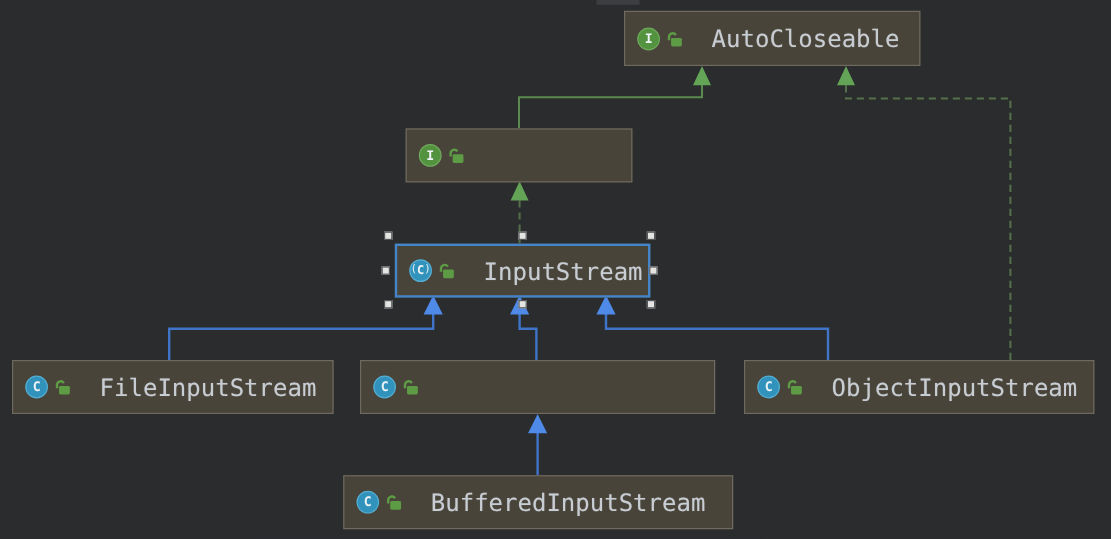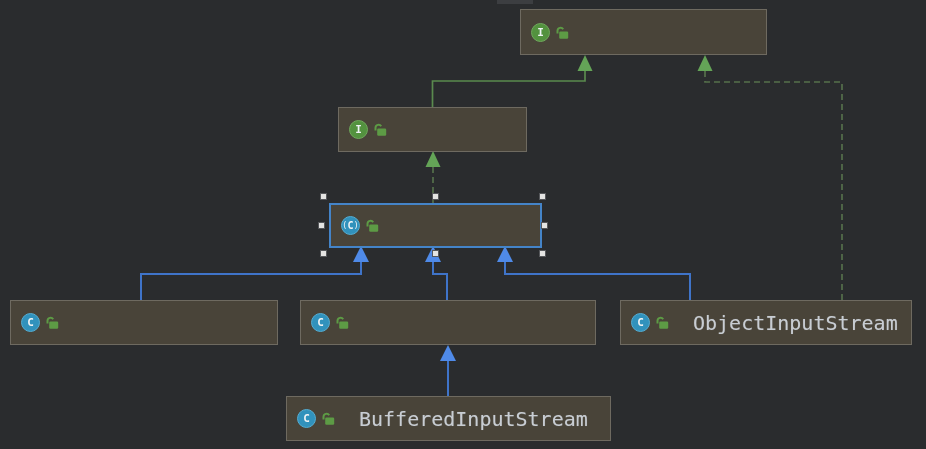--- a/index.html
+++ b/index.html
@@ -85,20 +85,21 @@
   </svg>
 
   <div class="node" style="left:520px;top:9px;width:247px;">
     <span class="kind-icon kind-interface">
         <span>I</span>
       </span>
     <svg class="lock-icon" viewBox="0 0 14 15">
       <path d="M2.5 8.5 V5.8 A3.1 3.1 0 0 1 8.2 4.2" fill="none" stroke="#5d9b45" stroke-width="2"></path>
       <rect x="4.2" y="6.6" width="9" height="7.2" rx="1.2" fill="#5d9b45"></rect>
     </svg>
+    <span class="label">AutoCloseable</span>
   </div>
 
   <div class="node" style="left:338px;top:107px;width:189px;height:45px;">
     <span class="kind-icon kind-interface">
         <span>I</span>
       </span>
     <svg class="lock-icon" viewBox="0 0 14 15">
       <path d="M2.5 8.5 V5.8 A3.1 3.1 0 0 1 8.2 4.2" fill="none" stroke="#5d9b45" stroke-width="2"></path>
       <rect x="4.2" y="6.6" width="9" height="7.2" rx="1.2" fill="#5d9b45"></rect>
     </svg>
@@ -107,20 +108,21 @@
   <div class="node selected" style="left:329px;top:203px;width:213px;height:45px;">
     <span class="kind-icon kind-abstract">
         <span class="paren">(</span>
         <span>C</span>
         <span class="paren">)</span>
       </span>
     <svg class="lock-icon" viewBox="0 0 14 15">
       <path d="M2.5 8.5 V5.8 A3.1 3.1 0 0 1 8.2 4.2" fill="none" stroke="#5d9b45" stroke-width="2"></path>
       <rect x="4.2" y="6.6" width="9" height="7.2" rx="1.2" fill="#5d9b45"></rect>
     </svg>
+    <span class="label">InputStream</span>
   </div>
 
   <div>
     <div class="handle" style="left:320px;top:193px;"></div>
     <div class="handle" style="left:432px;top:193px;"></div>
     <div class="handle" style="left:539px;top:193px;"></div>
     <div class="handle" style="left:318px;top:222px;"></div>
     <div class="handle" style="left:541px;top:222px;"></div>
     <div class="handle" style="left:320px;top:250px;"></div>
     <div class="handle" style="left:432px;top:250px;"></div>
@@ -128,20 +130,21 @@
   </div>
 
   <div class="node" style="left:10px;top:300px;width:268px;height:45px;">
     <span class="kind-icon kind-class">
         <span>C</span>
       </span>
     <svg class="lock-icon" viewBox="0 0 14 15">
       <path d="M2.5 8.5 V5.8 A3.1 3.1 0 0 1 8.2 4.2" fill="none" stroke="#5d9b45" stroke-width="2"></path>
       <rect x="4.2" y="6.6" width="9" height="7.2" rx="1.2" fill="#5d9b45"></rect>
     </svg>
+    <span class="label">FileInputStream</span>
   </div>
 
   <div class="node" style="left:300px;top:300px;width:296px;height:45px;">
     <span class="kind-icon kind-class">
         <span>C</span>
       </span>
     <svg class="lock-icon" viewBox="0 0 14 15">
       <path d="M2.5 8.5 V5.8 A3.1 3.1 0 0 1 8.2 4.2" fill="none" stroke="#5d9b45" stroke-width="2"></path>
       <rect x="4.2" y="6.6" width="9" height="7.2" rx="1.2" fill="#5d9b45"></rect>
     </svg>

